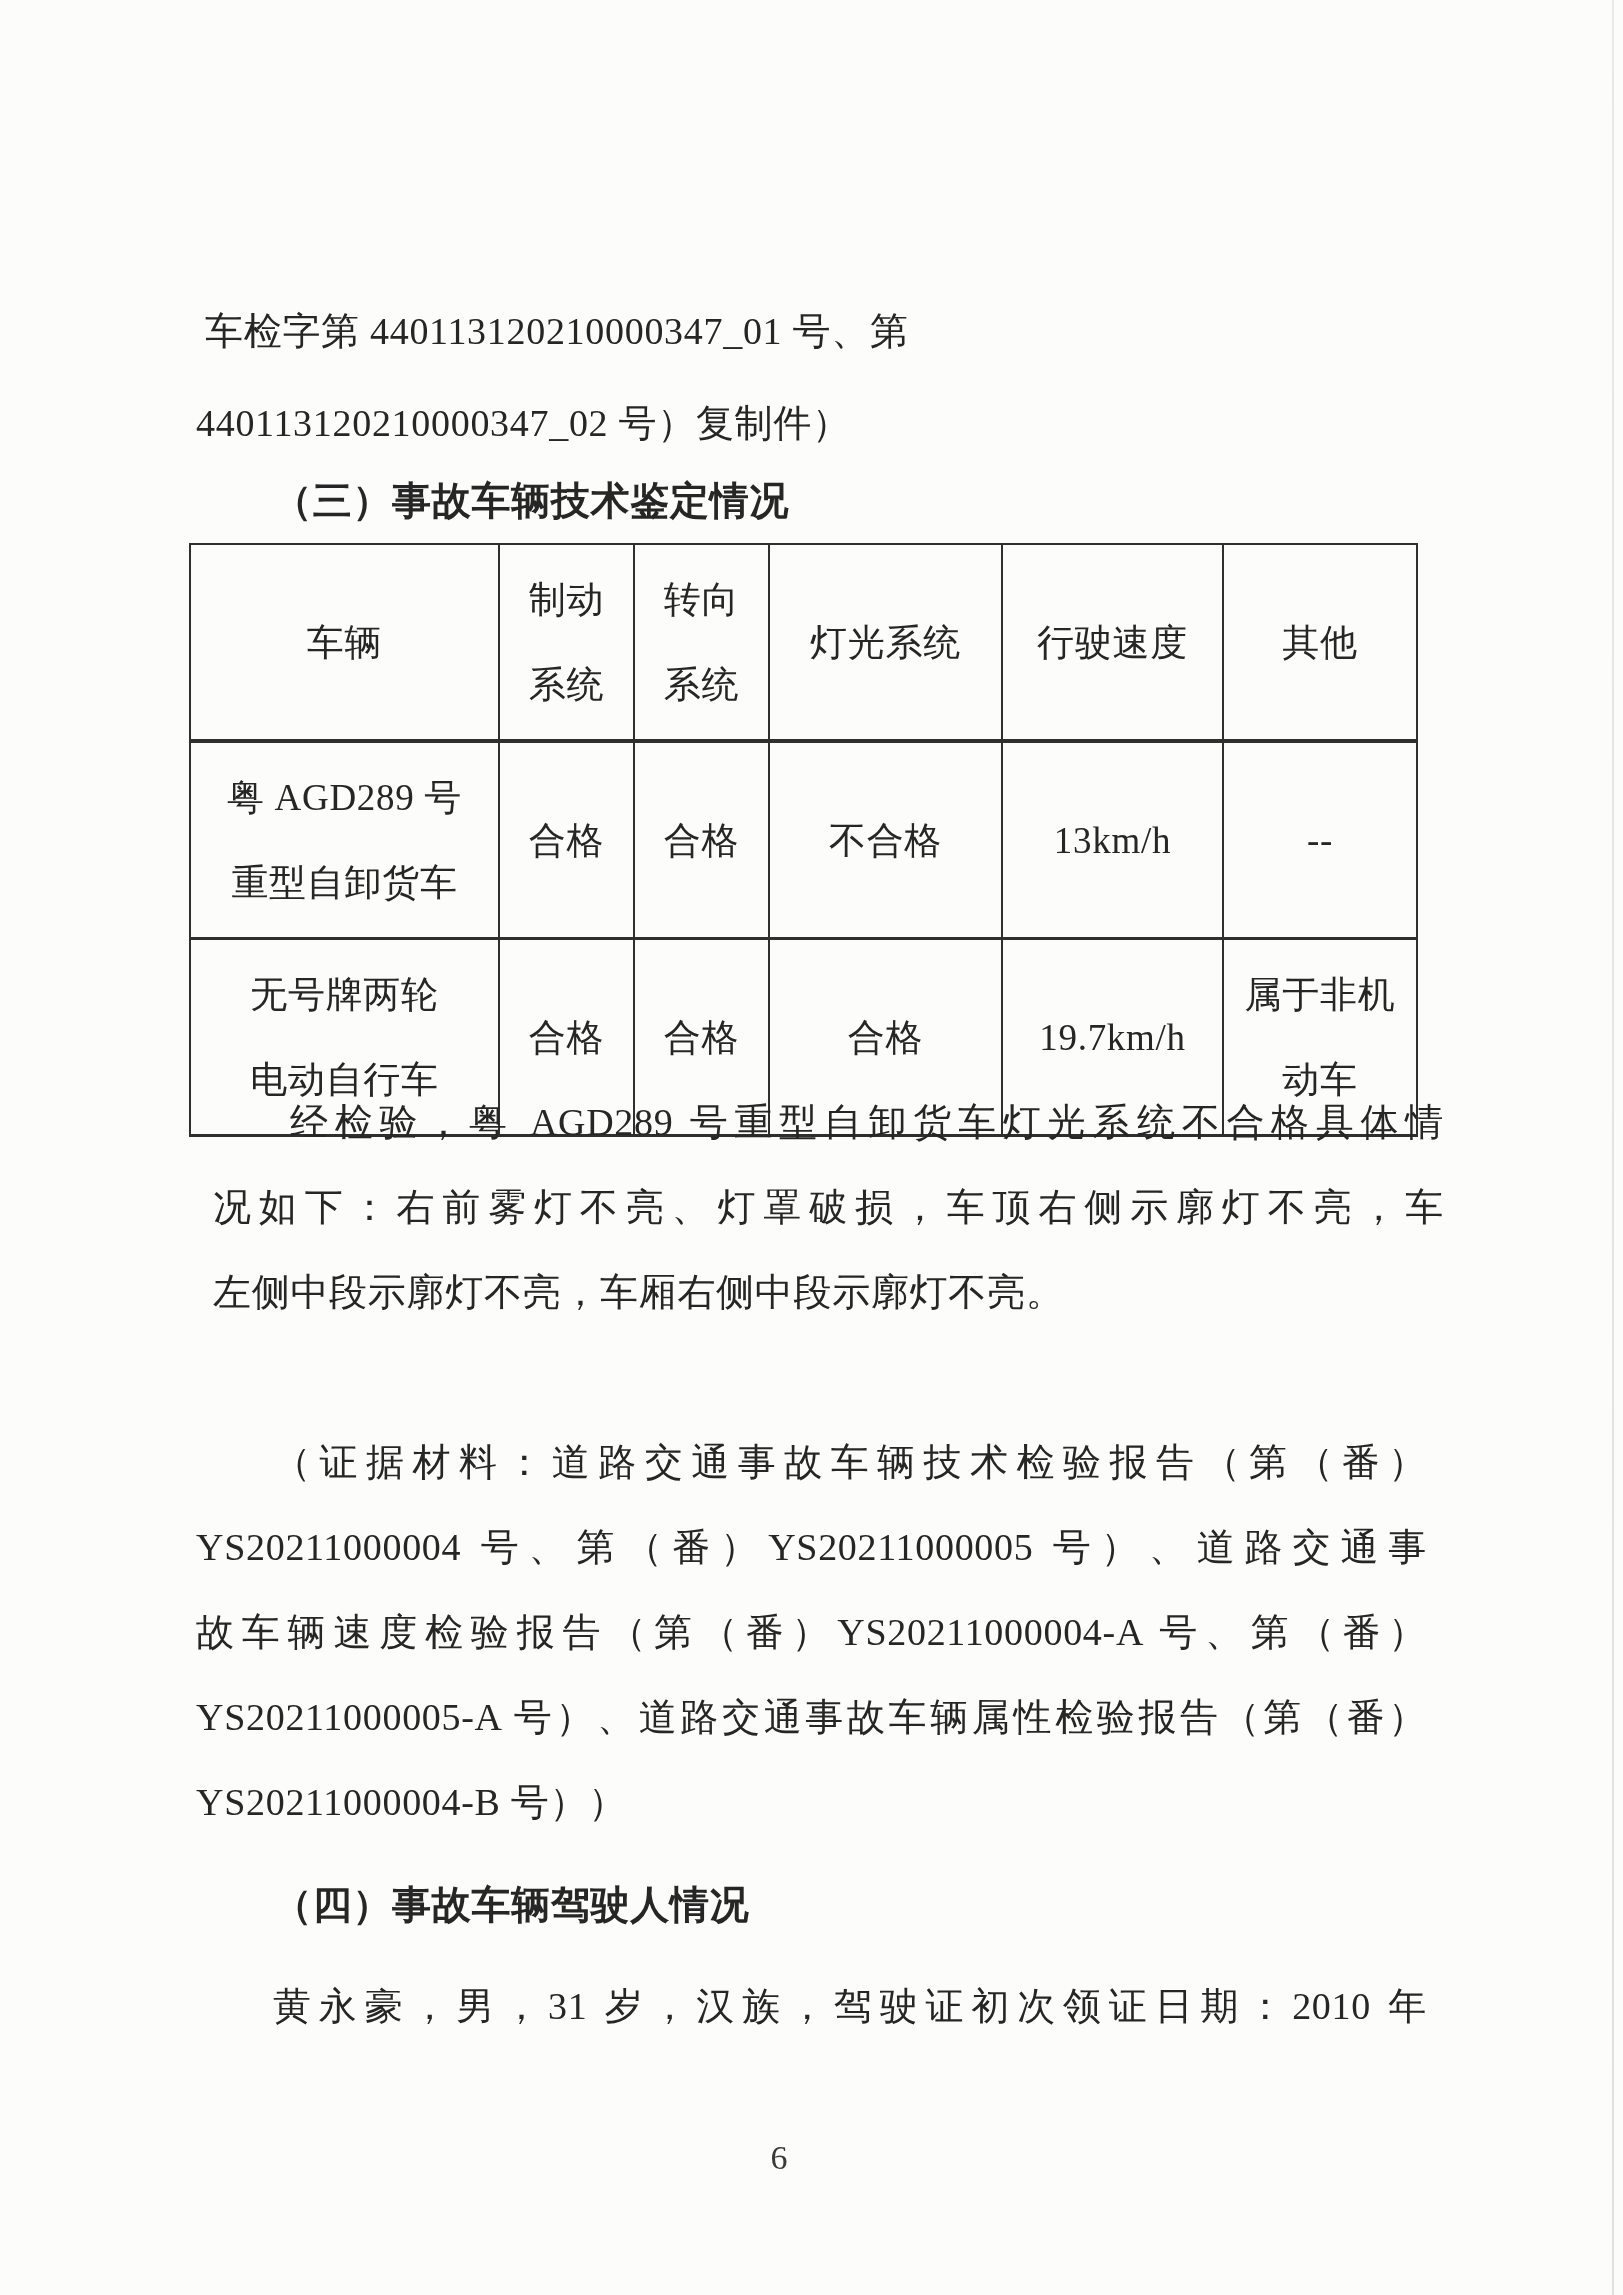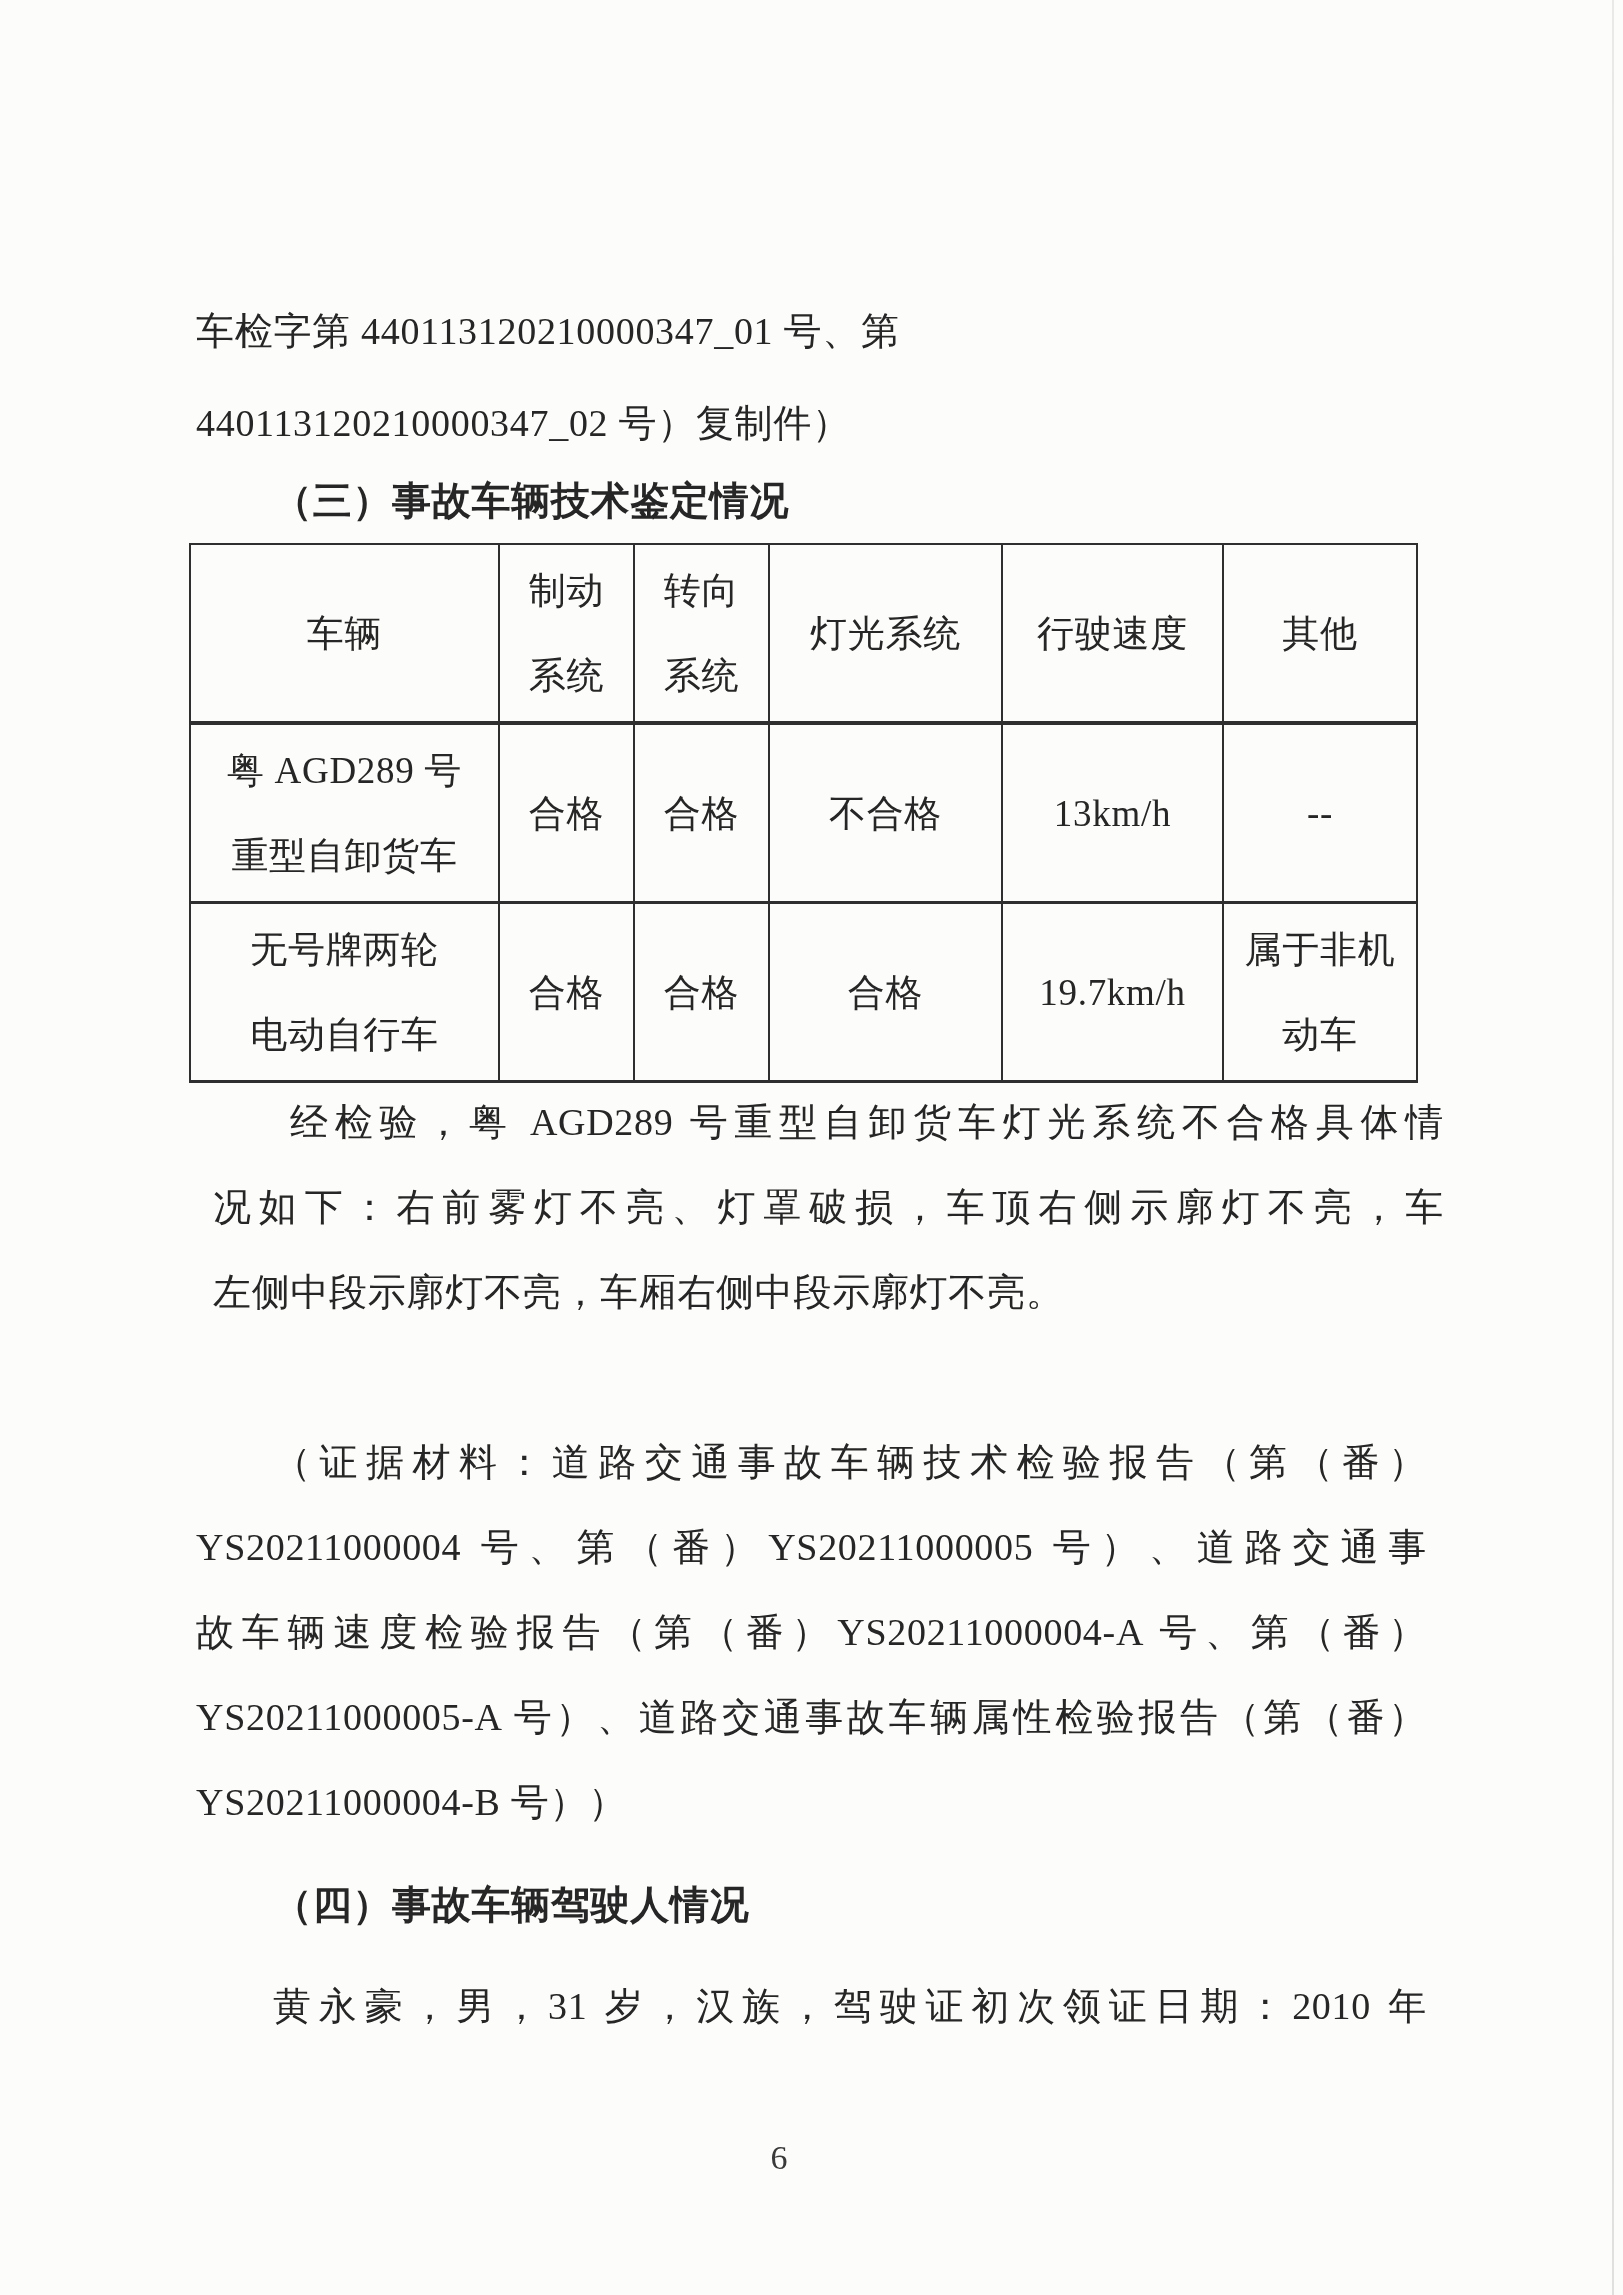--- a/index.html
+++ b/index.html
@@ -38,21 +38,21 @@
     border-collapse:collapse;
     table-layout:fixed;
   }
   table.appraisal td{
     border:2px solid #2f2f2f;
     text-align:center;
     vertical-align:middle;
     font-size:37px;
     line-height:85px;
     letter-spacing:0.7px;
-    padding:3px;
+    padding:12px;
     white-space:pre-line;
     color:#262626;
   }
   table.appraisal tr{height:170px;}
   table.appraisal tr.hdr td{border-bottom-width:4.6px;}
   table.appraisal tr.r1 td{border-bottom-width:3.9px;}
   table.appraisal tr.r2 td{border-bottom-width:3.9px;}
   .pageno{
     position:absolute;left:0;top:2139px;width:1558px;
     text-align:center;
@@ -61,21 +61,21 @@
   }
 </style>
 </head>
 <body>
 
 <div class="page">
 
   <div class="scan-edge-right"></div>
 
   <div class="block para" style="top:285px;">
-    <div class="line" style="line-height:92px;">车检字第 440113120210000347_01 号、第</div>
+    <div class="line" style="line-height:92px;margin-left:9px;">车检字第 440113120210000347_01 号、第</div>
     <div class="line" style="line-height:92px;">440113120210000347_02 号）复制件）</div>
   </div>
 
   <div class="block heading" style="top:458px;">
     <div class="line indent">（三）事故车辆技术鉴定情况</div>
   </div>
 
   <table class="appraisal">
     <colgroup>
       <col style="width:309px">

